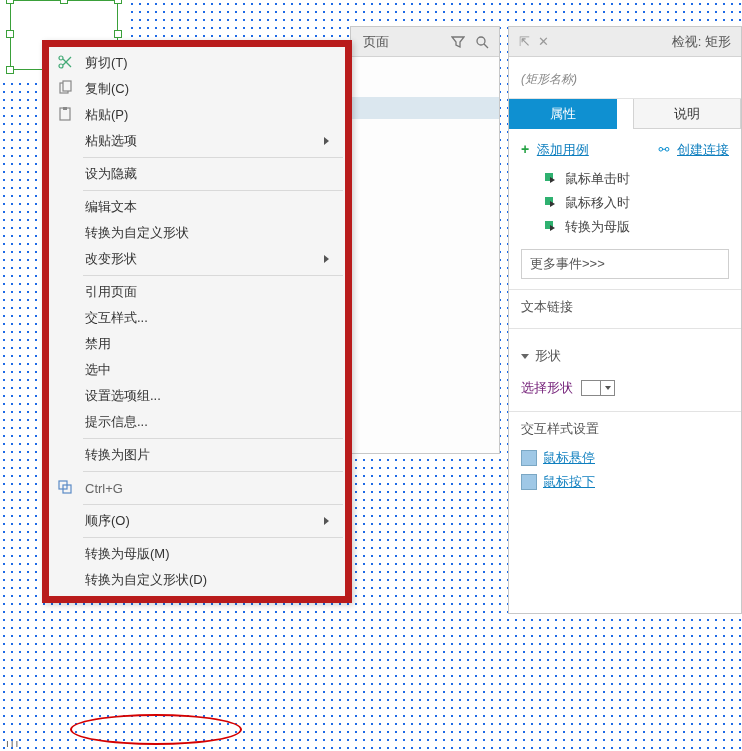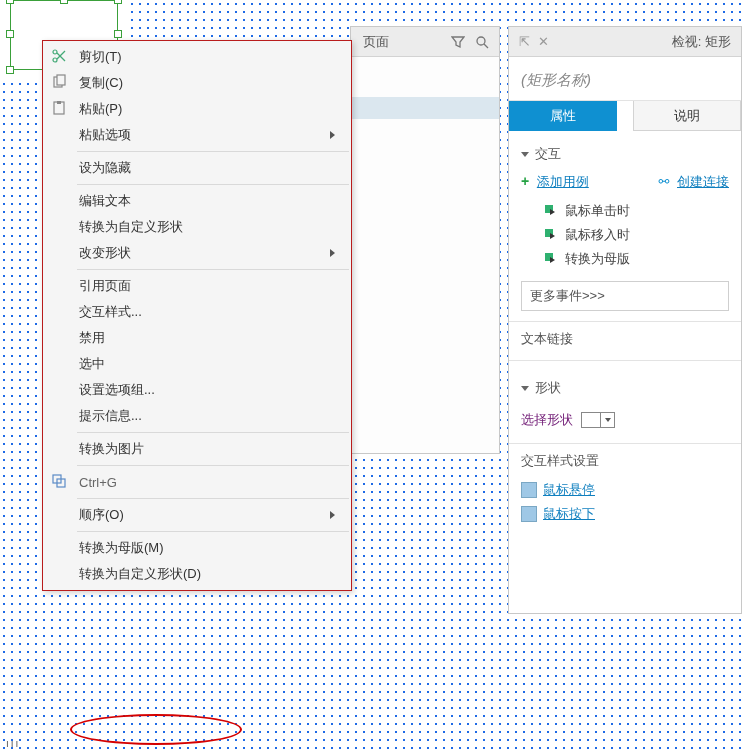--- a/index.html
+++ b/index.html
@@ -23,21 +23,21 @@
     background:#ffffff; border:1px solid #3aa03a;
   }
   .handle { position:absolute; width:8px; height:8px; background:#fff; border:1px solid #3aa03a; }
   .h-tl{ left:6px; top:-4px;} .h-tm{ left:60px; top:-4px;} .h-tr{ left:114px; top:-4px;}
   .h-ml{ left:6px; top:30px;} .h-mr{ left:114px; top:30px;}
   .h-bl{ left:6px; top:66px;} .h-bm{ left:60px; top:66px;} .h-br{ left:114px; top:66px;}
 
   
   .context-menu {
     position:absolute; left:42px; top:40px; width:310px;
-    background:#f5f5f5; border:1px solid #b91c1c; box-shadow:2px 2px 6px rgba(0,0,0,.18);
+    background:#f5f5f5; border:7px solid #b91c1c; box-shadow:2px 2px 6px rgba(0,0,0,.18);
     padding:3px 0px;
   }
   .context-menu .item {
     display:flex; align-items:center; height:26px; padding:0 16px 0 36px; position:relative; cursor:default;
   }
   .context-menu .sep { height:1px; background:#d9d9d9; margin:3px 2px 3px 34px; }
   .context-menu .icon { position:absolute; left:8px; top:4px; width:18px; height:18px; color:#777; }
   .context-menu .label { flex:1; color:#333; }
   .context-menu .accel { color:#666; margin-right:20px; }
   .context-menu .arrow { width:0;height:0;border-top:4px solid transparent;border-bottom:4px solid transparent;border-left:5px solid #555; margin-left:8px;}
@@ -66,21 +66,21 @@
     background:#ffffff; border:1px solid #c8c8c8;
   }
   .insp-header {
     height:30px; background:#ececec; border-bottom:1px solid #d3d3d3;
     display:flex; align-items:center; padding:0 10px; color:#555;
   }
   .insp-header .pin { margin-right:8px; color:#999; }
   .insp-header .close { margin-right:auto; color:#999; }
   .insp-header .title { margin-left:auto; }
   .insp-name {
-    padding:14px 12px 10px 12px; font-style:italic; color:#888; font-size:15px; border-bottom:1px solid #e3e3e3;
+    padding:14px 12px 10px 12px; font-style:italic; color:#888; font-size:12px; border-bottom:1px solid #e3e3e3;
   }
   .insp-tabs { display:flex; height:30px;gap:16px; }
   .insp-tab { flex:1; display:flex; align-items:center; justify-content:center; border:1px solid #d3d3d3; border-top:none; background:#f5f5f5; cursor:default;}
   .insp-tab.active { background:#0f90d1; color:#fff; border-color:#0f90d1; }
   .insp-section { padding:8px 12px 4px 12px; }
   .sec-title { display:flex; align-items:center; color:#555; margin:6px 0 6px 0; cursor:default;}
   .sec-title .chev { width:0;height:0;border-left:4px solid transparent;border-right:4px solid transparent;border-top:5px solid #666; margin-right:6px;}
   .link-row { display:flex; align-items:center; justify-content:space-between; padding:4px 0 8px 0;}
   .green-plus { color:#25a244; font-weight:bold; margin-right:4px; font-size:14px;}
   .link { color:#0f7fbf; text-decoration:underline; cursor:default; }
@@ -145,24 +145,20 @@
     <span class="pin">⇱</span>
     <span class="close">✕</span>
     <span class="title">检视: 矩形</span>
   </div>
   <div class="insp-name">(矩形名称)</div>
   <div class="insp-tabs">
     <div class="insp-tab active">属性</div>
     <div class="insp-tab">说明</div>
   </div>
   <div class="insp-section">
-    <div class="sec-title">
-      <span class="chev"></span>
-      <span>交互</span>
-    </div>
     <div class="link-row">
       <span>
         <span class="green-plus">+</span>
         <span class="link">添加用例</span>
       </span>
       <span>
         <span class="chain">⚯</span>
         <span class="link">创建连接</span>
       </span>
     </div>

